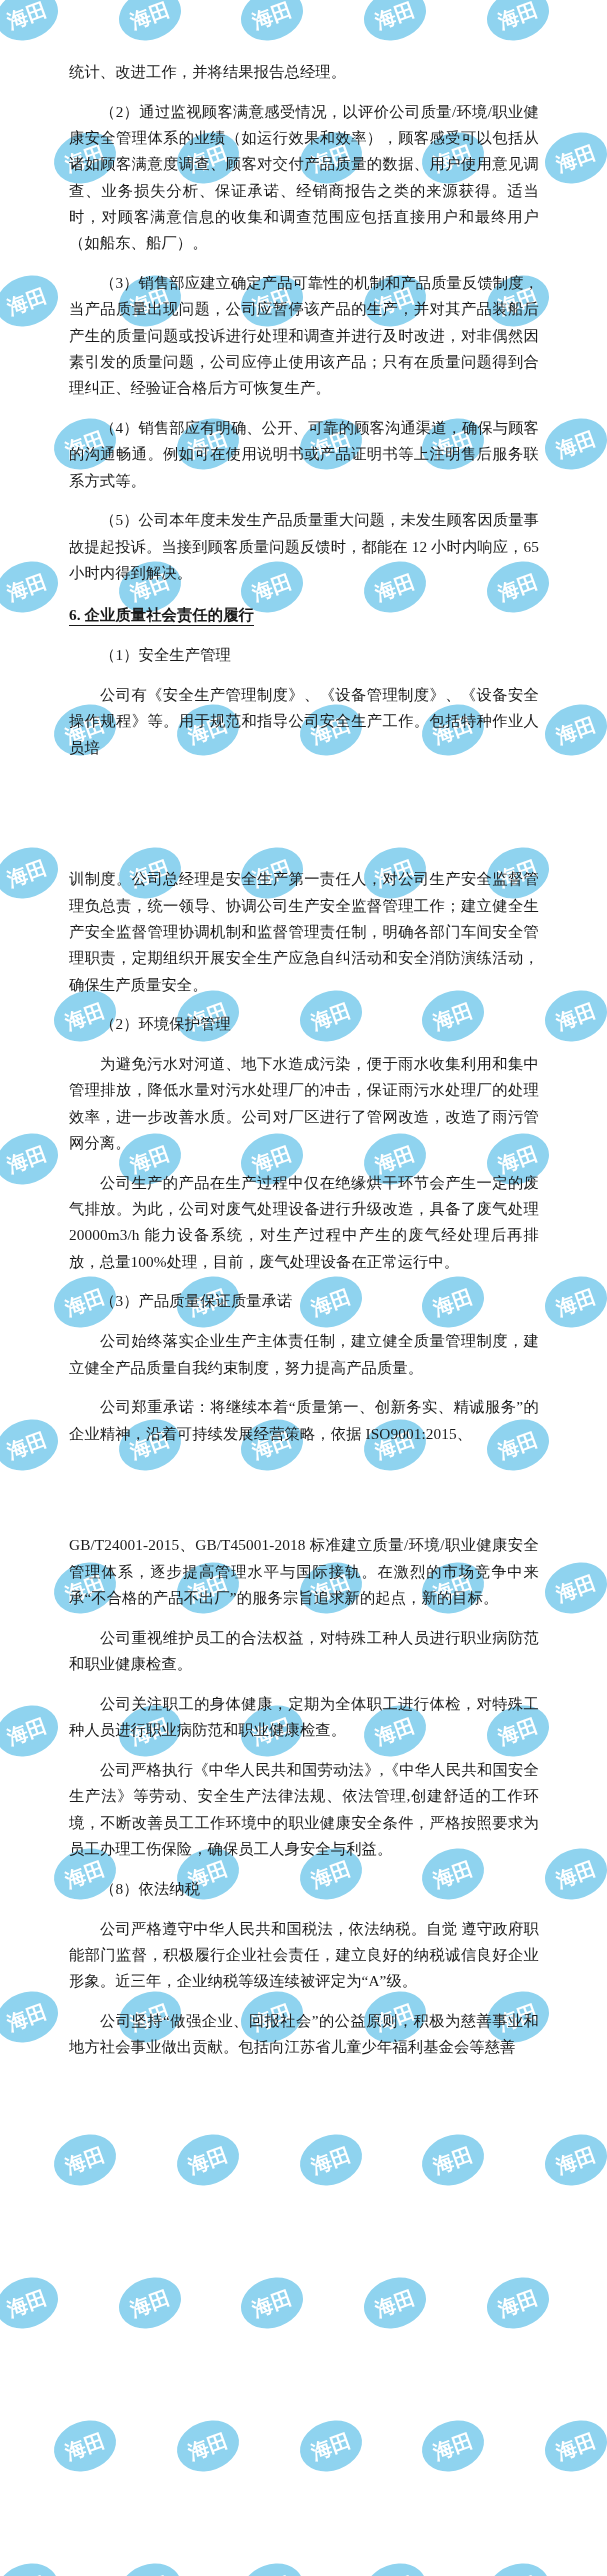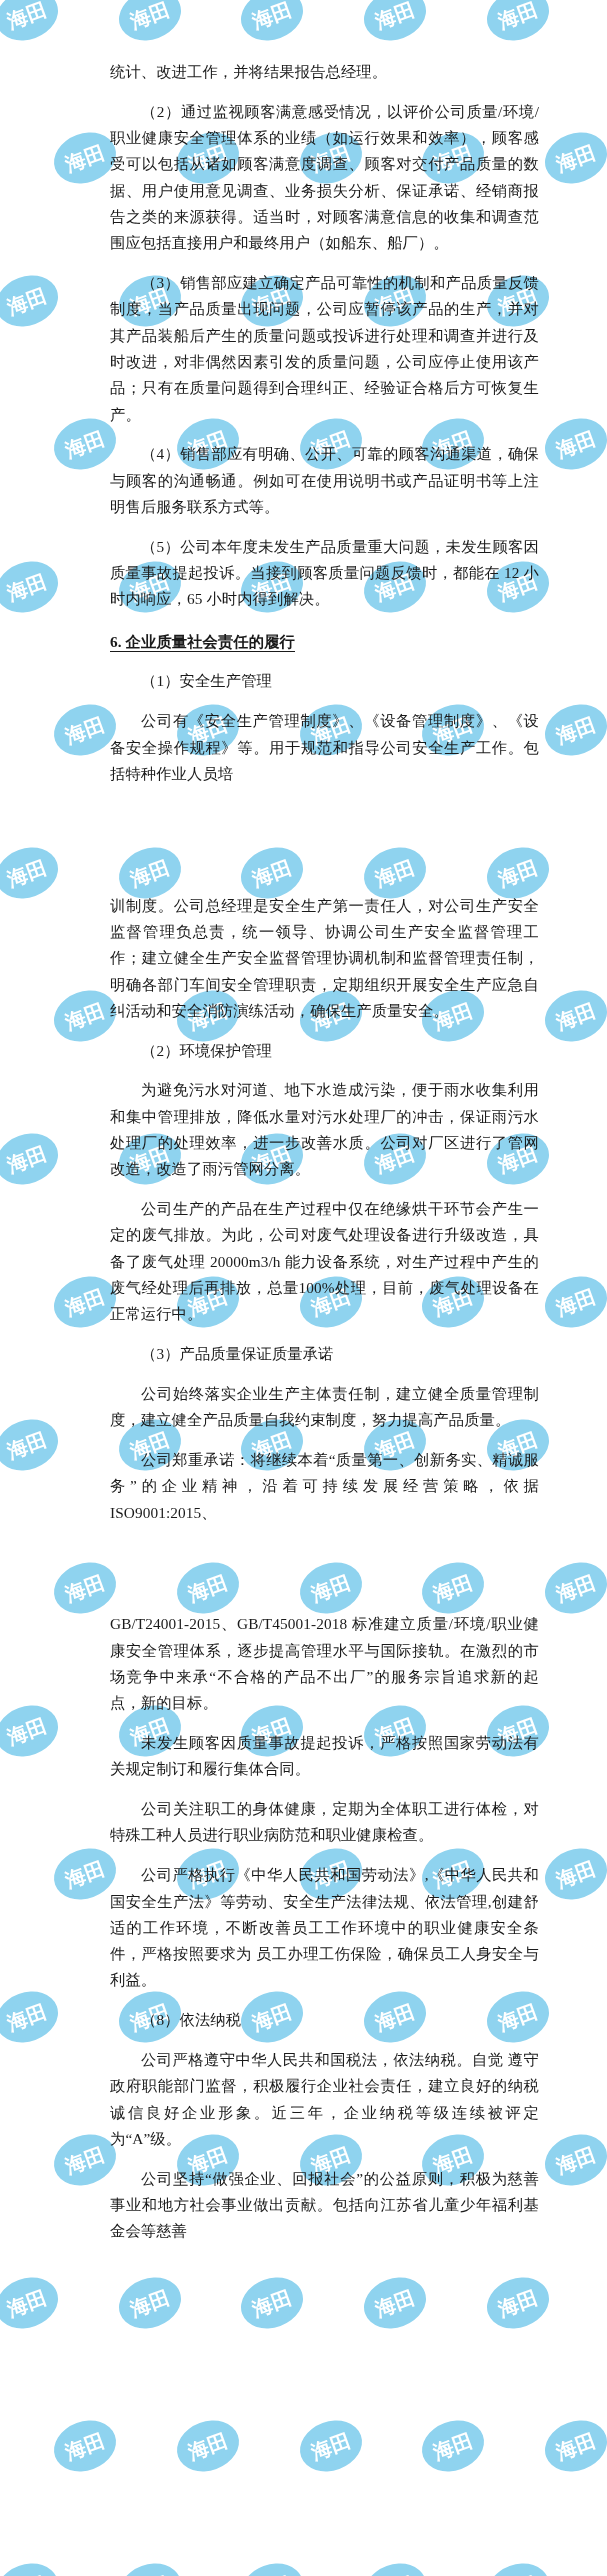--- a/index.html
+++ b/index.html
@@ -16,21 +16,20 @@
     position: relative;
     width: 608px;
     min-height: 2576px;
     box-sizing: border-box;
     padding: 59px 69px 37px 69px;
     overflow: hidden;
   }
   .doc-body {
     position: relative;
     z-index: 2;
-    margin-left: 41px;
   }
   p.para {
     margin: 0 0 13.5px 0;
     font-size: 15.3px;
     line-height: 1.72;
     text-align: justify;
     text-justify: inter-ideograph;
     letter-spacing: 0.1px;
   }
   p.indent {
@@ -668,21 +667,21 @@
       <div class="gap-block"></div>
       <p class="para">训制度。公司总经理是安全生产第一责任人，对公司生产安全监督管理负总责，统一领导、协调公司生产安全监督管理工作；建立健全生产安全监督管理协调机制和监督管理责任制，明确各部门车间安全管理职责，定期组织开展安全生产应急自纠活动和安全消防演练活动，确保生产质量安全。</p>
       <p class="para indent">（2）环境保护管理</p>
       <p class="para indent">为避免污水对河道、地下水造成污染，便于雨水收集利用和集中管理排放，降低水量对污水处理厂的冲击，保证雨污水处理厂的处理效率，进一步改善水质。公司对厂区进行了管网改造，改造了雨污管网分离。</p>
       <p class="para indent">公司生产的产品在生产过程中仅在绝缘烘干环节会产生一定的废气排放。为此，公司对废气处理设备进行升级改造，具备了废气处理 20000m3/h 能力设备系统，对生产过程中产生的废气经处理后再排放，总量100%处理，目前，废气处理设备在正常运行中。</p>
       <p class="para indent">（3）产品质量保证质量承诺</p>
       <p class="para indent">公司始终落实企业生产主体责任制，建立健全质量管理制度，建立健全产品质量自我约束制度，努力提高产品质量。</p>
       <p class="para indent">公司郑重承诺：将继续本着“质量第一、创新务实、精诚服务”的企业精神，沿着可持续发展经营策略，依据 ISO9001:2015、</p>
       <div class="gap-block small"></div>
       <p class="para">GB/T24001-2015、GB/T45001-2018 标准建立质量/环境/职业健康安全管理体系，逐步提高管理水平与国际接轨。在激烈的市场竞争中来承“不合格的产品不出厂”的服务宗旨追求新的起点，新的目标。</p>
-      <p class="para indent">未发生顾客因质量事故提起投诉，严格按照国家劳动法有关规定制订和履行集体合同。</p>
+      <p class="para indent">公司重视维护员工的合法权益，对特殊工种人员进行职业病防范和职业健康检查。</p>
       <p class="para indent">公司关注职工的身体健康，定期为全体职工进行体检，对特殊工种人员进行职业病防范和职业健康检查。</p>
       <p class="para indent">公司严格执行《中华人民共和国劳动法》,《中华人民共和国安全生产法》等劳动、安全生产法律法规、依法管理,创建舒适的工作环境，不断改善员工工作环境中的职业健康安全条件，严格按照要求为 员工办理工伤保险，确保员工人身安全与利益。</p>
       <p class="para indent">（8）依法纳税</p>
       <p class="para indent">公司严格遵守中华人民共和国税法，依法纳税。自觉 遵守政府职能部门监督，积极履行企业社会责任，建立良好的纳税诚信良好企业形象。近三年，企业纳税等级连续被评定为“A”级。</p>
       <p class="para indent">公司坚持“做强企业、回报社会”的公益原则，积极为慈善事业和地方社会事业做出贡献。包括向江苏省儿童少年福利基金会等慈善</p>
     </div>
 
 </div>
 
 

